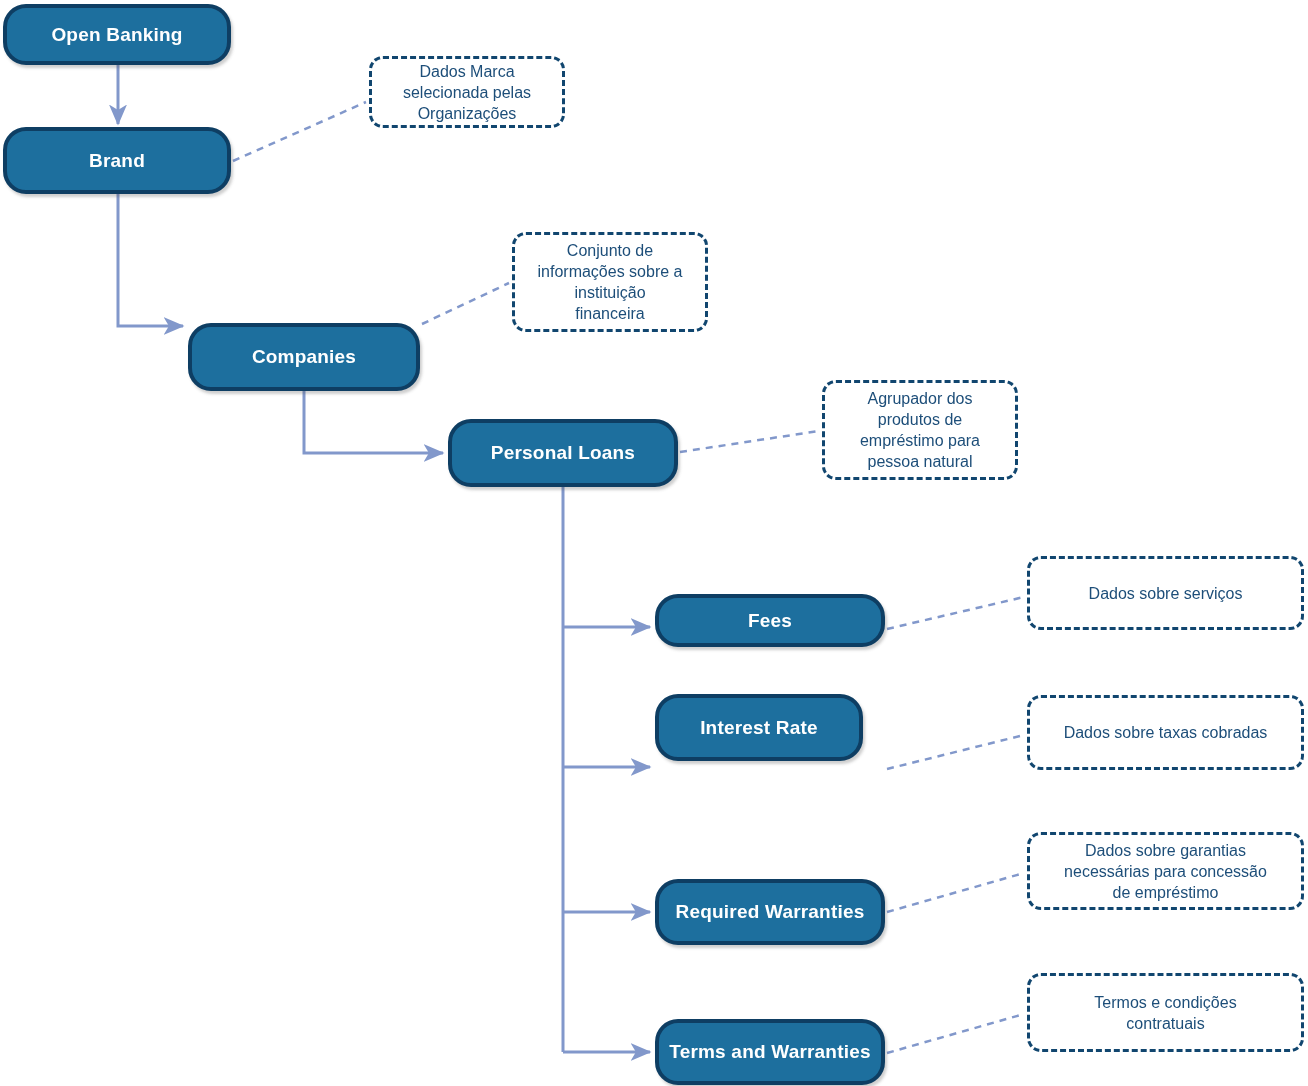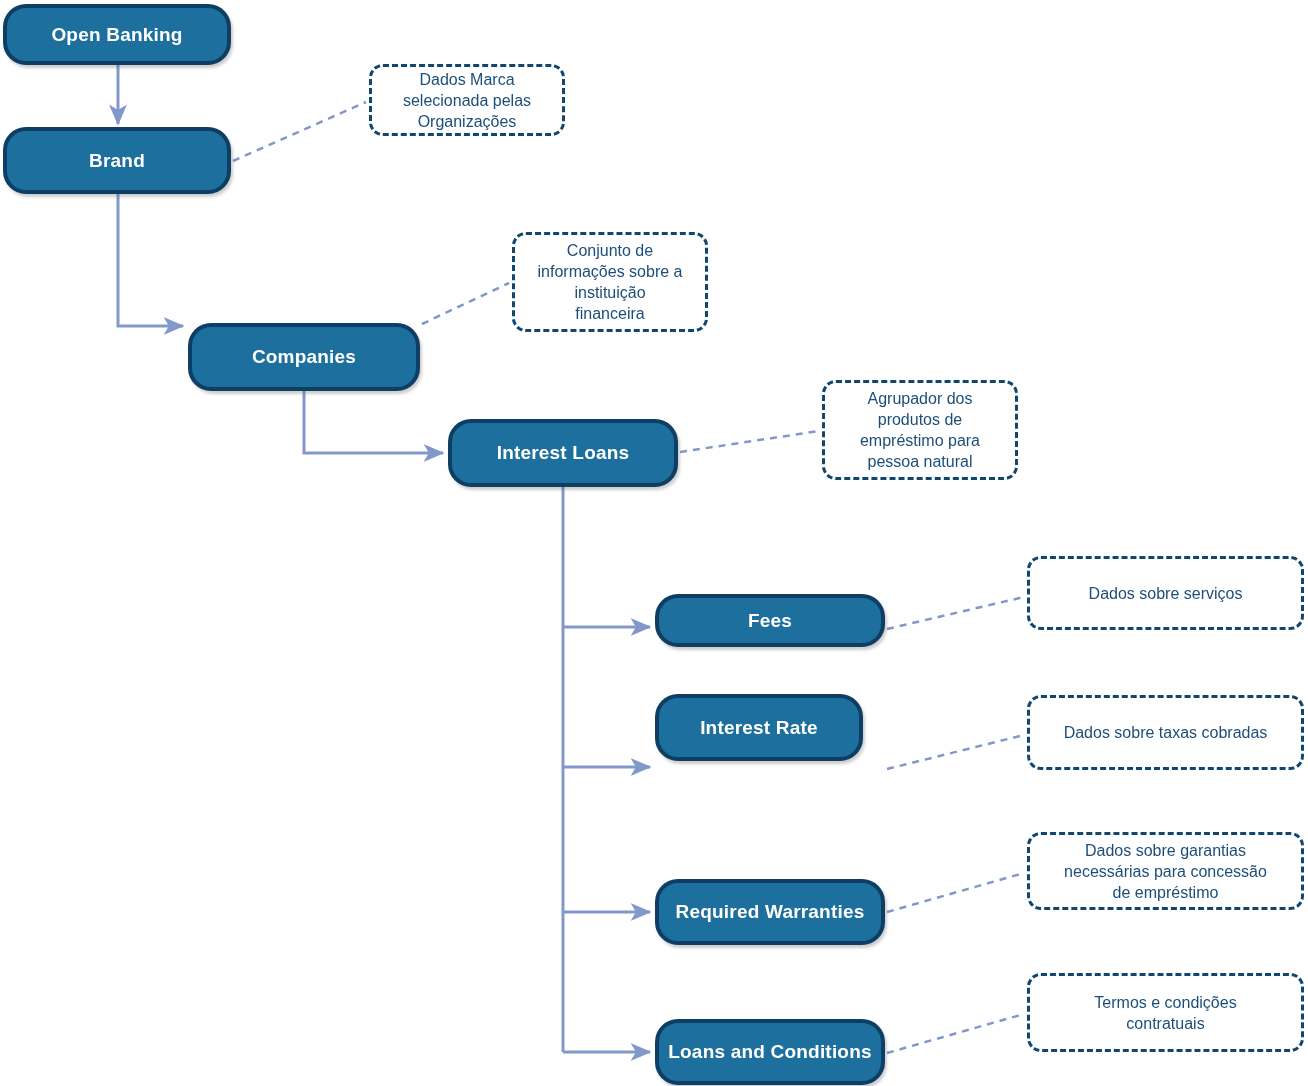--- a/index.html
+++ b/index.html
@@ -95,31 +95,31 @@
     <path class="dashed" d="M887 912 L1024 873"></path>
     <path class="dashed" d="M887 1053 L1024 1014"></path>
   </svg>
 
   <div class="node" style="left:3px; top:4px; width:228px; height:61px;">Open Banking</div>
 
   <div class="node" style="left:3px; top:127px; width:228px; height:67px;">Brand</div>
 
   <div class="node" style="left:188px; top:291px; width:232px; height:68px;margin-top:32px;">Companies</div>
 
-  <div class="node" style="left:448px; top:419px; width:230px; height:68px;">Interest Loans</div>
+  <div class="node" style="left:448px; top:419px; width:230px; height:68px;">Personal Loans</div>
 
   <div class="node" style="left:655px; top:594px; width:230px; height:53px;">Fees</div>
 
   <div class="node" style="left:655px; top:694px; width:208px; height:67px;">Interest Rate</div>
 
   <div class="node" style="left:655px; top:879px; width:230px; height:66px;">Required Warranties</div>
 
-  <div class="node" style="left:655px; top:1019px; width:230px; height:66px;">Loans and Conditions</div>
+  <div class="node" style="left:655px; top:1019px; width:230px; height:66px;">Terms and Warranties</div>
 
-  <div class="note" style="left:369px; top:64px; width:196px; height:72px;">Dados Marca
+  <div class="note" style="left:369px; top:56px; width:196px; height:72px;">Dados Marca
 selecionada pelas
 Organizações</div>
 
   <div class="note" style="left:512px; top:232px; width:196px; height:100px;">Conjunto de
 informações sobre a
 instituição
 financeira</div>
 
   <div class="note" style="left:822px; top:380px; width:196px; height:100px;">Agrupador dos
 produtos de

